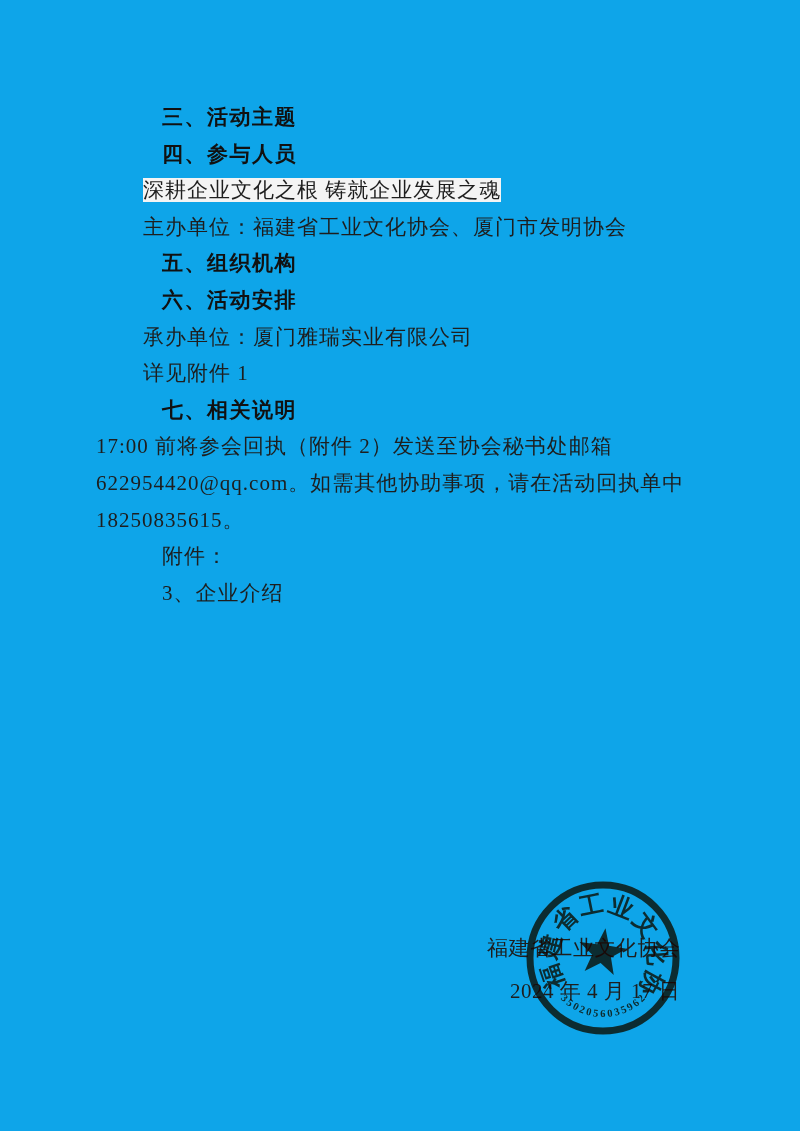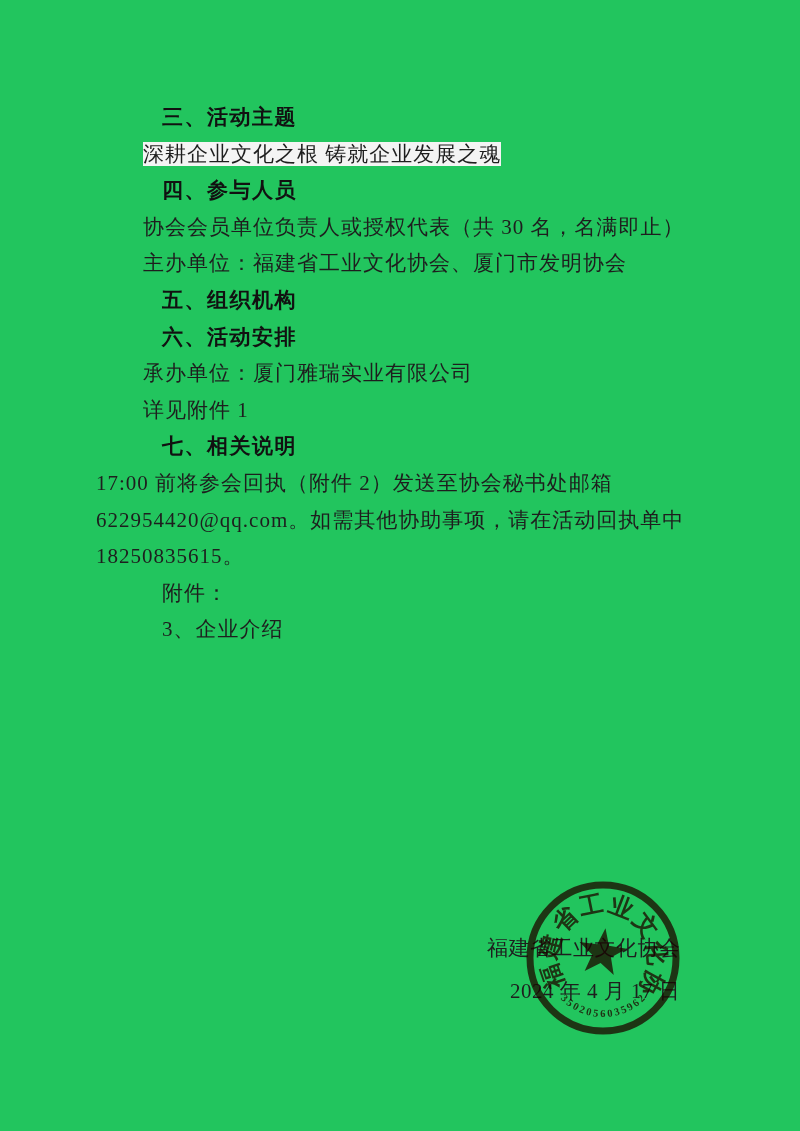--- a/index.html
+++ b/index.html
@@ -4,21 +4,21 @@
 <style>
   html, body { margin: 0; padding: 0; }
   body {
     width: 800px; height: 1131px;
     background: #ffffff;
     position: relative;
     overflow: hidden;
     font-family: "Liberation Serif", "DejaVu Serif", serif;
     color: #1e1e1e;
   }
-  .page { position: absolute; inset: 0; background: #22c55e; }
+  .page { position: absolute; inset: 0; background: #0ea5e9; }
   .content {
     position: absolute;
     left: 96px; top: 99px; width: 616px;
     font-size: 21px;
     letter-spacing: 1px;
   }
   .line {
     height: 36.6px;
     line-height: 36.6px;
     white-space: pre;
@@ -65,23 +65,22 @@
     font-family: "Liberation Serif", "DejaVu Serif", serif;
   }
 </style>
 </head>
 <body>
 
 <div class="page">
 
   <div class="content">
     <div class="line heading">三、活动主题</div>
+    <div class="line heading">四、参与人员</div>
     <div class="line body-ind"><span class="hl">深耕企业文化之根 铸就企业发展之魂</span></div>
-    <div class="line heading">四、参与人员</div>
-    <div class="line body-ind">协会会员单位负责人或授权代表（共 30 名，名满即止）</div>
     <div class="line body-ind">主办单位：福建省工业文化协会、厦门市发明协会</div>
     <div class="line heading">五、组织机构</div>
     <div class="line heading">六、活动安排</div>
     <div class="line body-ind">承办单位：厦门雅瑞实业有限公司</div>
     <div class="line body-ind">详见附件 1</div>
     <div class="line heading">七、相关说明</div>
     <div class="line para">17:00 前将参会回执（附件 2）发送至协会秘书处邮箱</div>
     <div class="line para">622954420@qq.com。如需其他协助事项，请在活动回执单中</div>
     <div class="line para">18250835615。</div>
     <div class="line attach">附件：</div>

